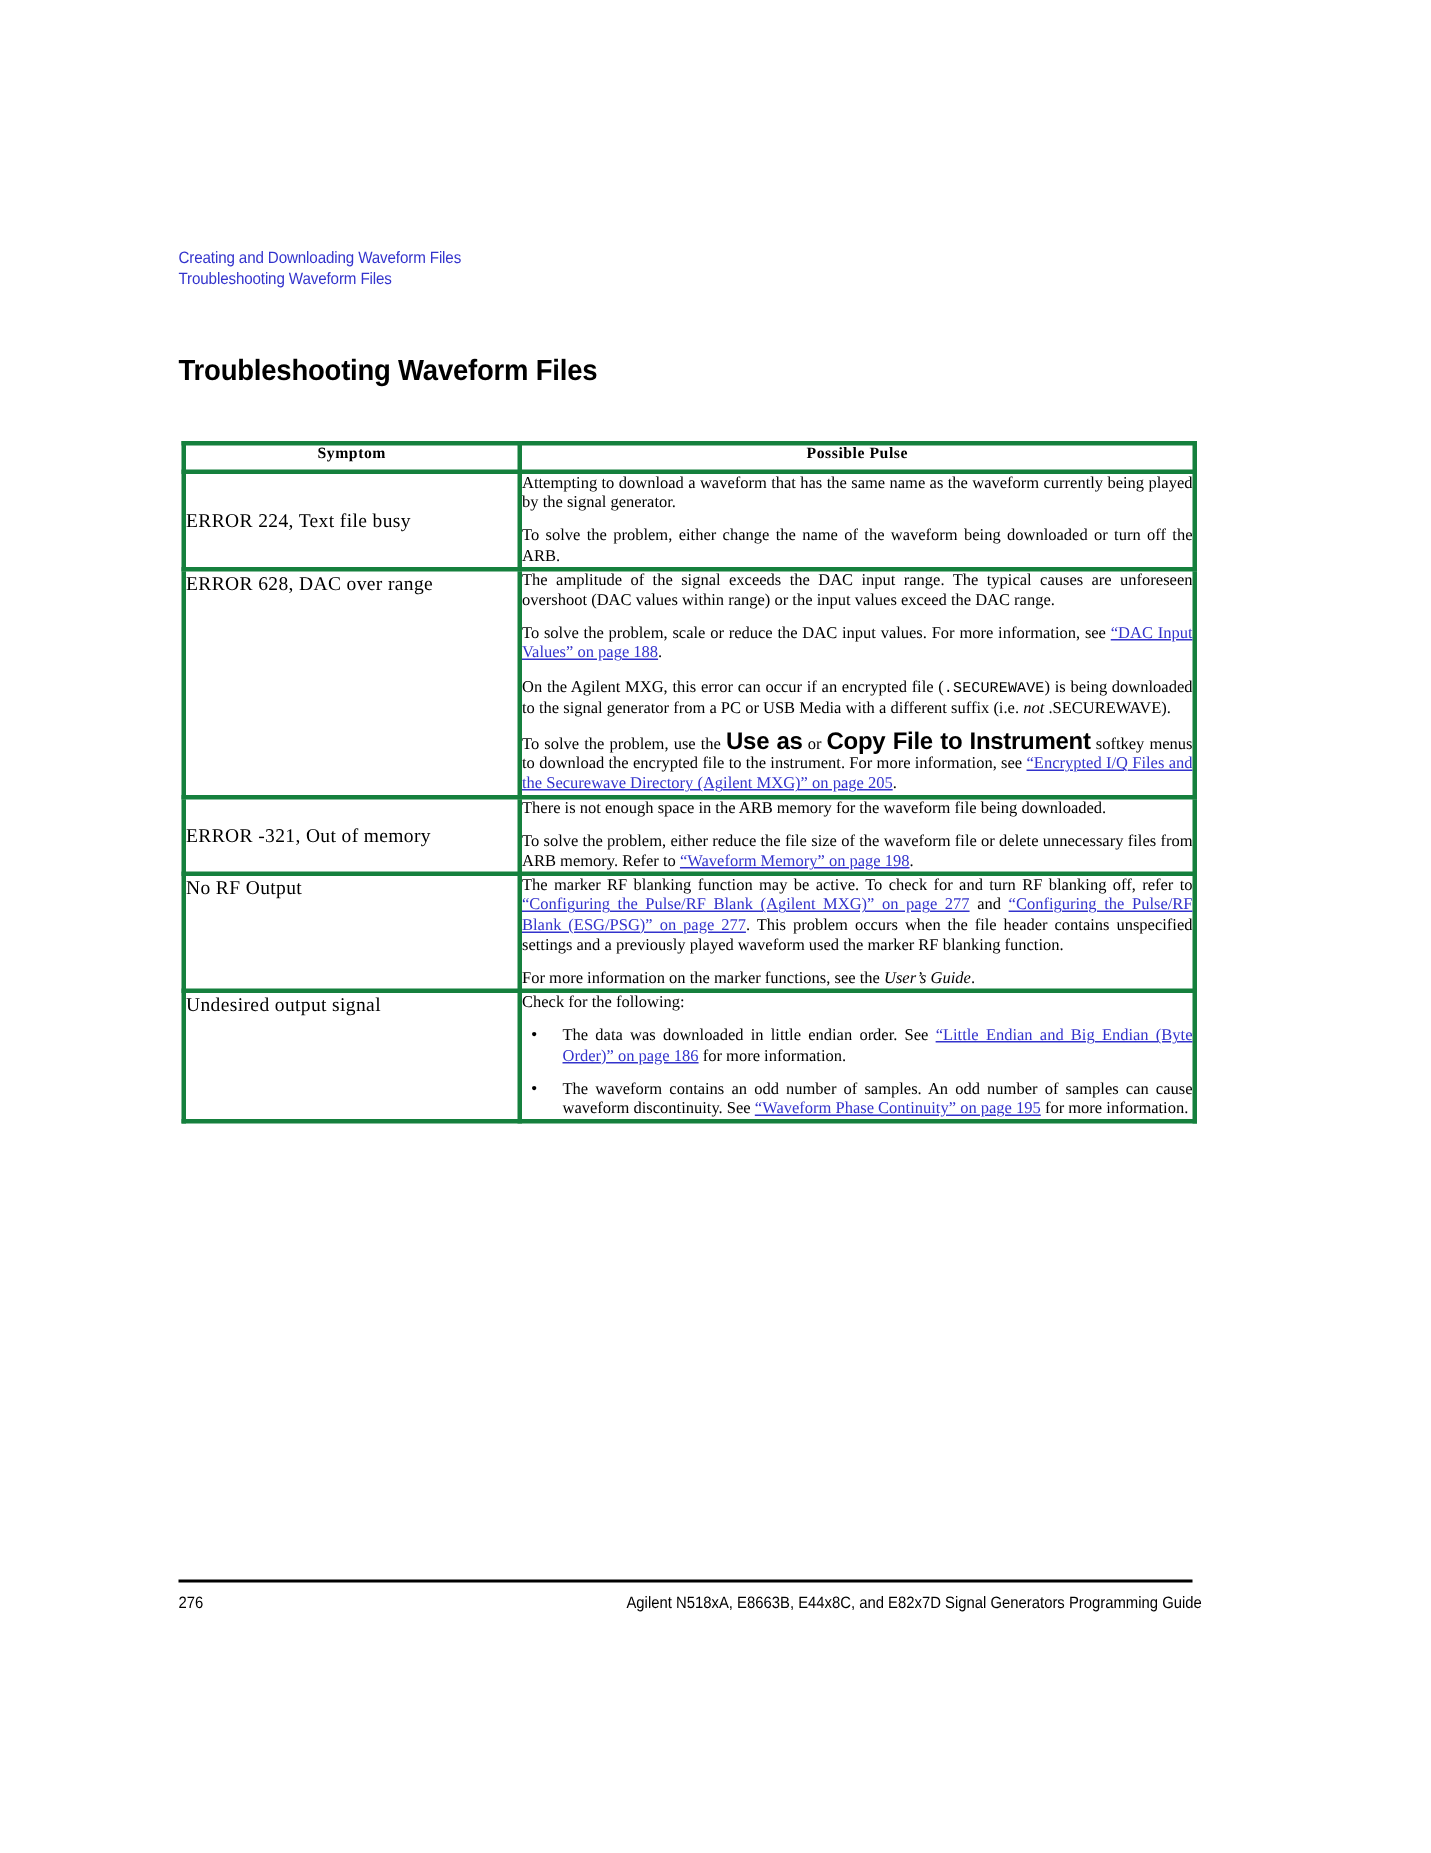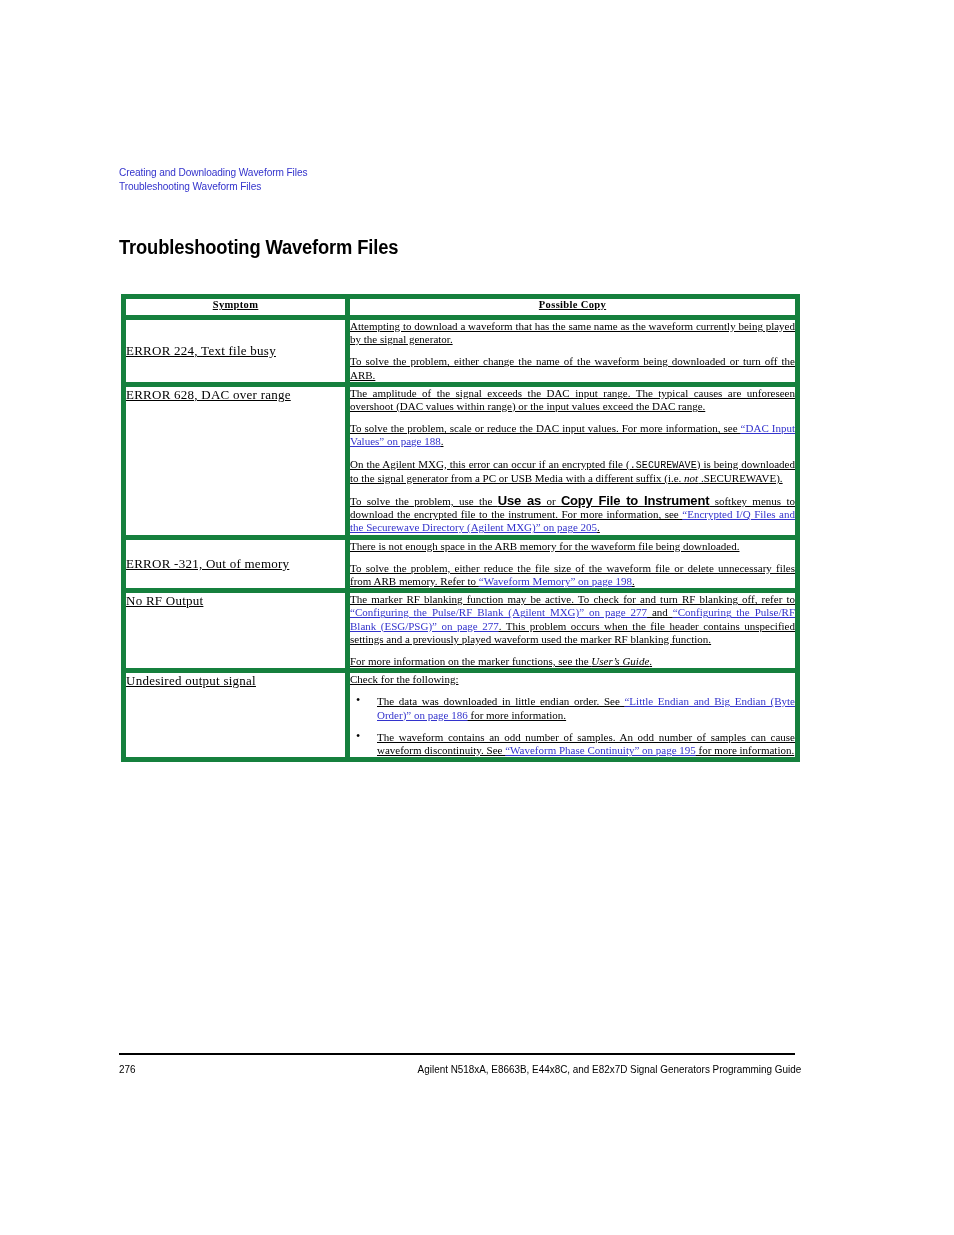--- a/index.html
+++ b/index.html
@@ -63,24 +63,23 @@
     top: 294px;
     width: 674px;
   }
   table.troubleshoot {
     border-collapse: collapse;
     width: 674px;
     table-layout: fixed;
   }
   table.troubleshoot td,
   table.troubleshoot th {
-    border: 5px solid #15803d;
+    border: 3px solid #15803d;
     padding: 0;
     vertical-align: top;
-    text-decoration: underline;
   }
   col.c-symptom { width: 224px; }
   col.c-cause   { width: 450px; }
 
   th.hdr {
     text-align: center;
     font-size: 10.5px;
     font-weight: bold;
     letter-spacing: 0.35px;
     padding: 9px 4px 9px 4px;
@@ -105,21 +104,21 @@
   }
   td.cause p {
     margin: 0 0 9px 0;
   }
   td.cause p:last-child { margin-bottom: 0; }
 
   .lnk { color: #3333cc; }
   .sk {
     font-family: "Liberation Sans", "DejaVu Sans", sans-serif;
     font-weight: bold;
-    font-size: 13px;
+    font-size: 16px;
     letter-spacing: -0.2px;
   }
   .mono-sc {
     font-family: "Liberation Mono", "DejaVu Sans Mono", monospace;
     font-size: 10px;
     letter-spacing: 0.1px;
   }
   .ital { font-style: italic; }
 
   ul.bullets {
@@ -187,21 +186,21 @@
 
   <div class="tbl-wrap">
     <table class="troubleshoot">
       <colgroup>
         <col class="c-symptom">
         <col class="c-cause">
       </colgroup>
       <thead>
         <tr>
           <th class="hdr">Symptom</th>
-          <th class="hdr">Possible Copy</th>
+          <th class="hdr">Possible Pulse</th>
         </tr>
       </thead>
       <tbody id="tbody">
           <tr>
             <td class="symptom mid"><span>ERROR 224, Text file busy</span></td>
             <td class="cause">
               <p><span>Attempting to download a waveform that has the same name as the waveform currently being played by the signal generator.</span></p>
               <p><span>To solve the problem, either change the name of the waveform being downloaded or turn off the ARB.</span></p>
             </td>
           </tr>

